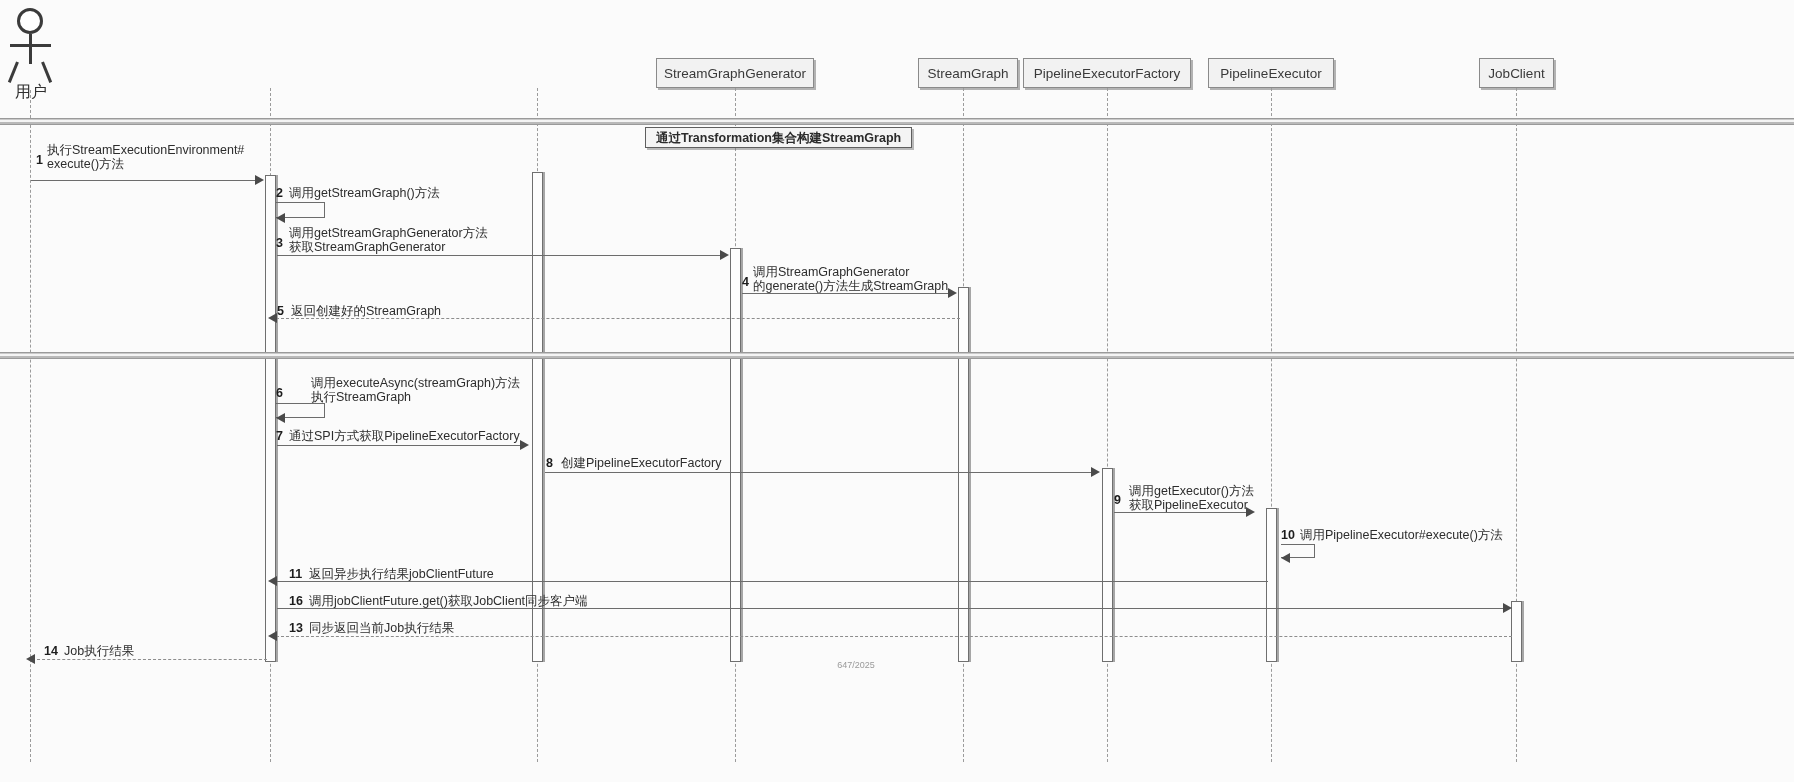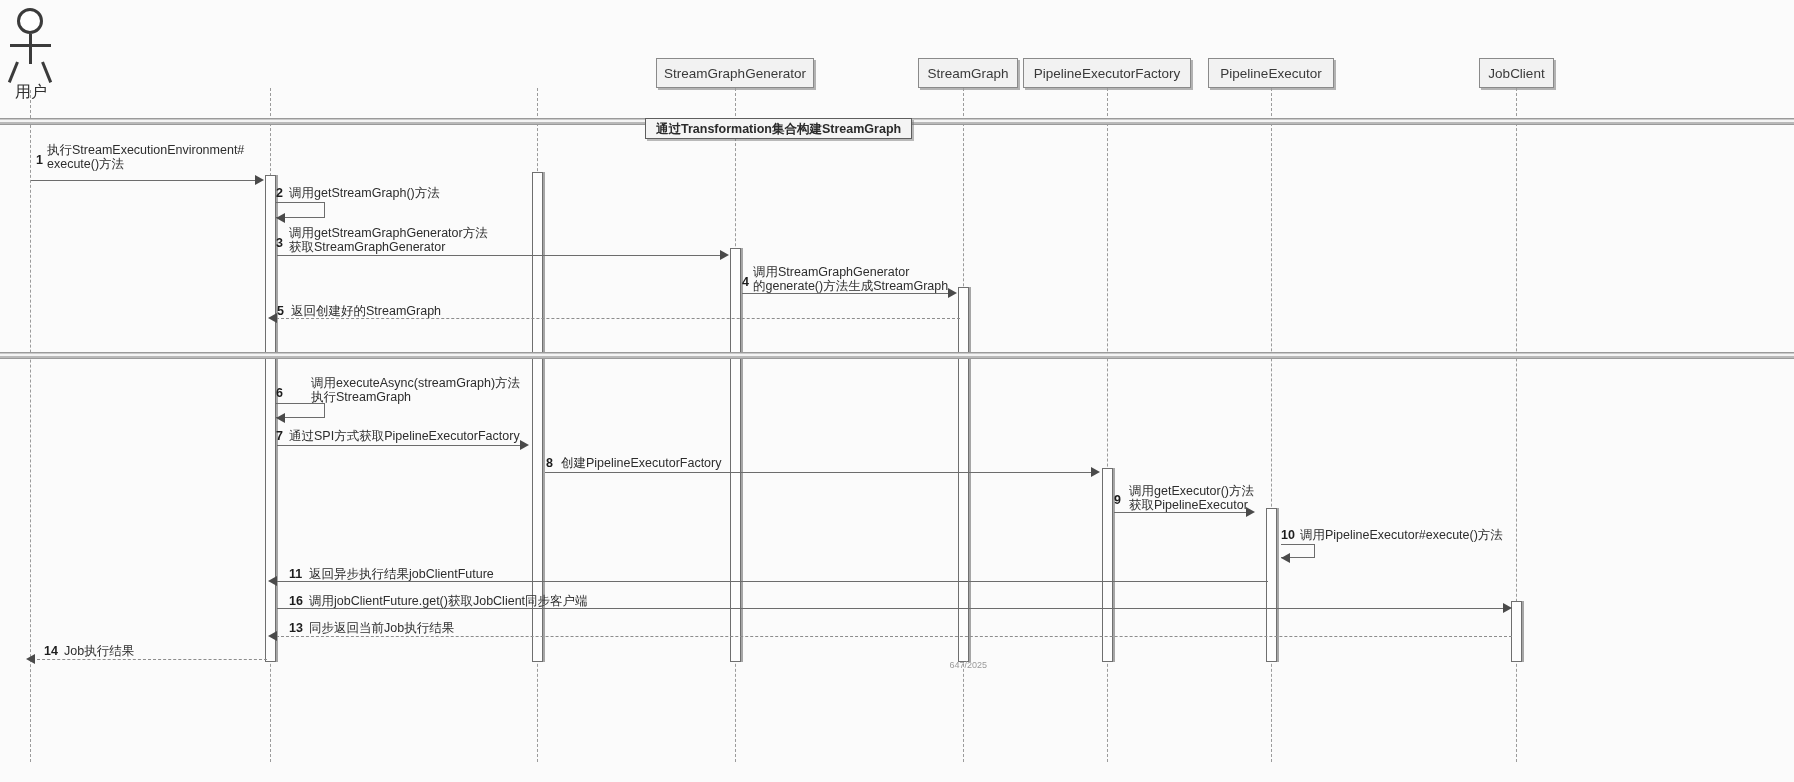--- a/index.html
+++ b/index.html
@@ -141,21 +141,21 @@
 
   <div class="activation" style="left:265px;top:175px;height:487px;"></div>
   <div class="activation" style="left:532px;top:172px;height:490px;"></div>
   <div class="activation" style="left:730px;top:248px;height:414px;"></div>
   <div class="activation" style="left:958px;top:287px;height:375px;"></div>
   <div class="activation" style="left:1102px;top:468px;height:194px;"></div>
   <div class="activation" style="left:1266px;top:508px;height:154px;"></div>
   <div class="activation" style="left:1511px;top:601px;height:61px;"></div>
 
   <div class="divider" style="top:118px;"></div>
-  <div class="divlabel" style="left:645px;top:118px;">通过Transformation集合构建StreamGraph</div>
+  <div class="divlabel" style="left:645px;top:127px;">通过Transformation集合构建StreamGraph</div>
 
   <div class="divider" style="top:352px;"></div>
 
   <div class="msgtext" style="left:47px;top:143px;">执行StreamExecutionEnvironment#
 execute()方法</div>
   <div class="msgnum" style="left:36px;top:153px;">1</div>
   <div class="msgline" style="left:31px;top:180px;width:227px;"></div>
   <div class="arrowR" style="left:255px;top:175px;"></div>
 
   <div class="msgnum" style="left:276px;top:186px;">2</div>
@@ -220,15 +220,15 @@
   <div class="msgnum" style="left:289px;top:621px;">13</div>
   <div class="msgtext" style="left:309px;top:621px;">同步返回当前Job执行结果</div>
   <div class="msgline dashed" style="left:276px;top:636px;width:1236px;"></div>
   <div class="arrowL" style="left:268px;top:631px;"></div>
 
   <div class="msgnum" style="left:44px;top:644px;">14</div>
   <div class="msgtext" style="left:64px;top:644px;">Job执行结果</div>
   <div class="msgline dashed" style="left:32px;top:659px;width:235px;"></div>
   <div class="arrowL" style="left:26px;top:654px;"></div>
 
-  <div class="footer" style="left:887px;top:660px;width:100px;text-align:right;">647/2025</div>
+  <div class="footer" style="left:806px;top:660px;width:100px;">647/2025</div>
 
 </div>
 
 </body></html>

